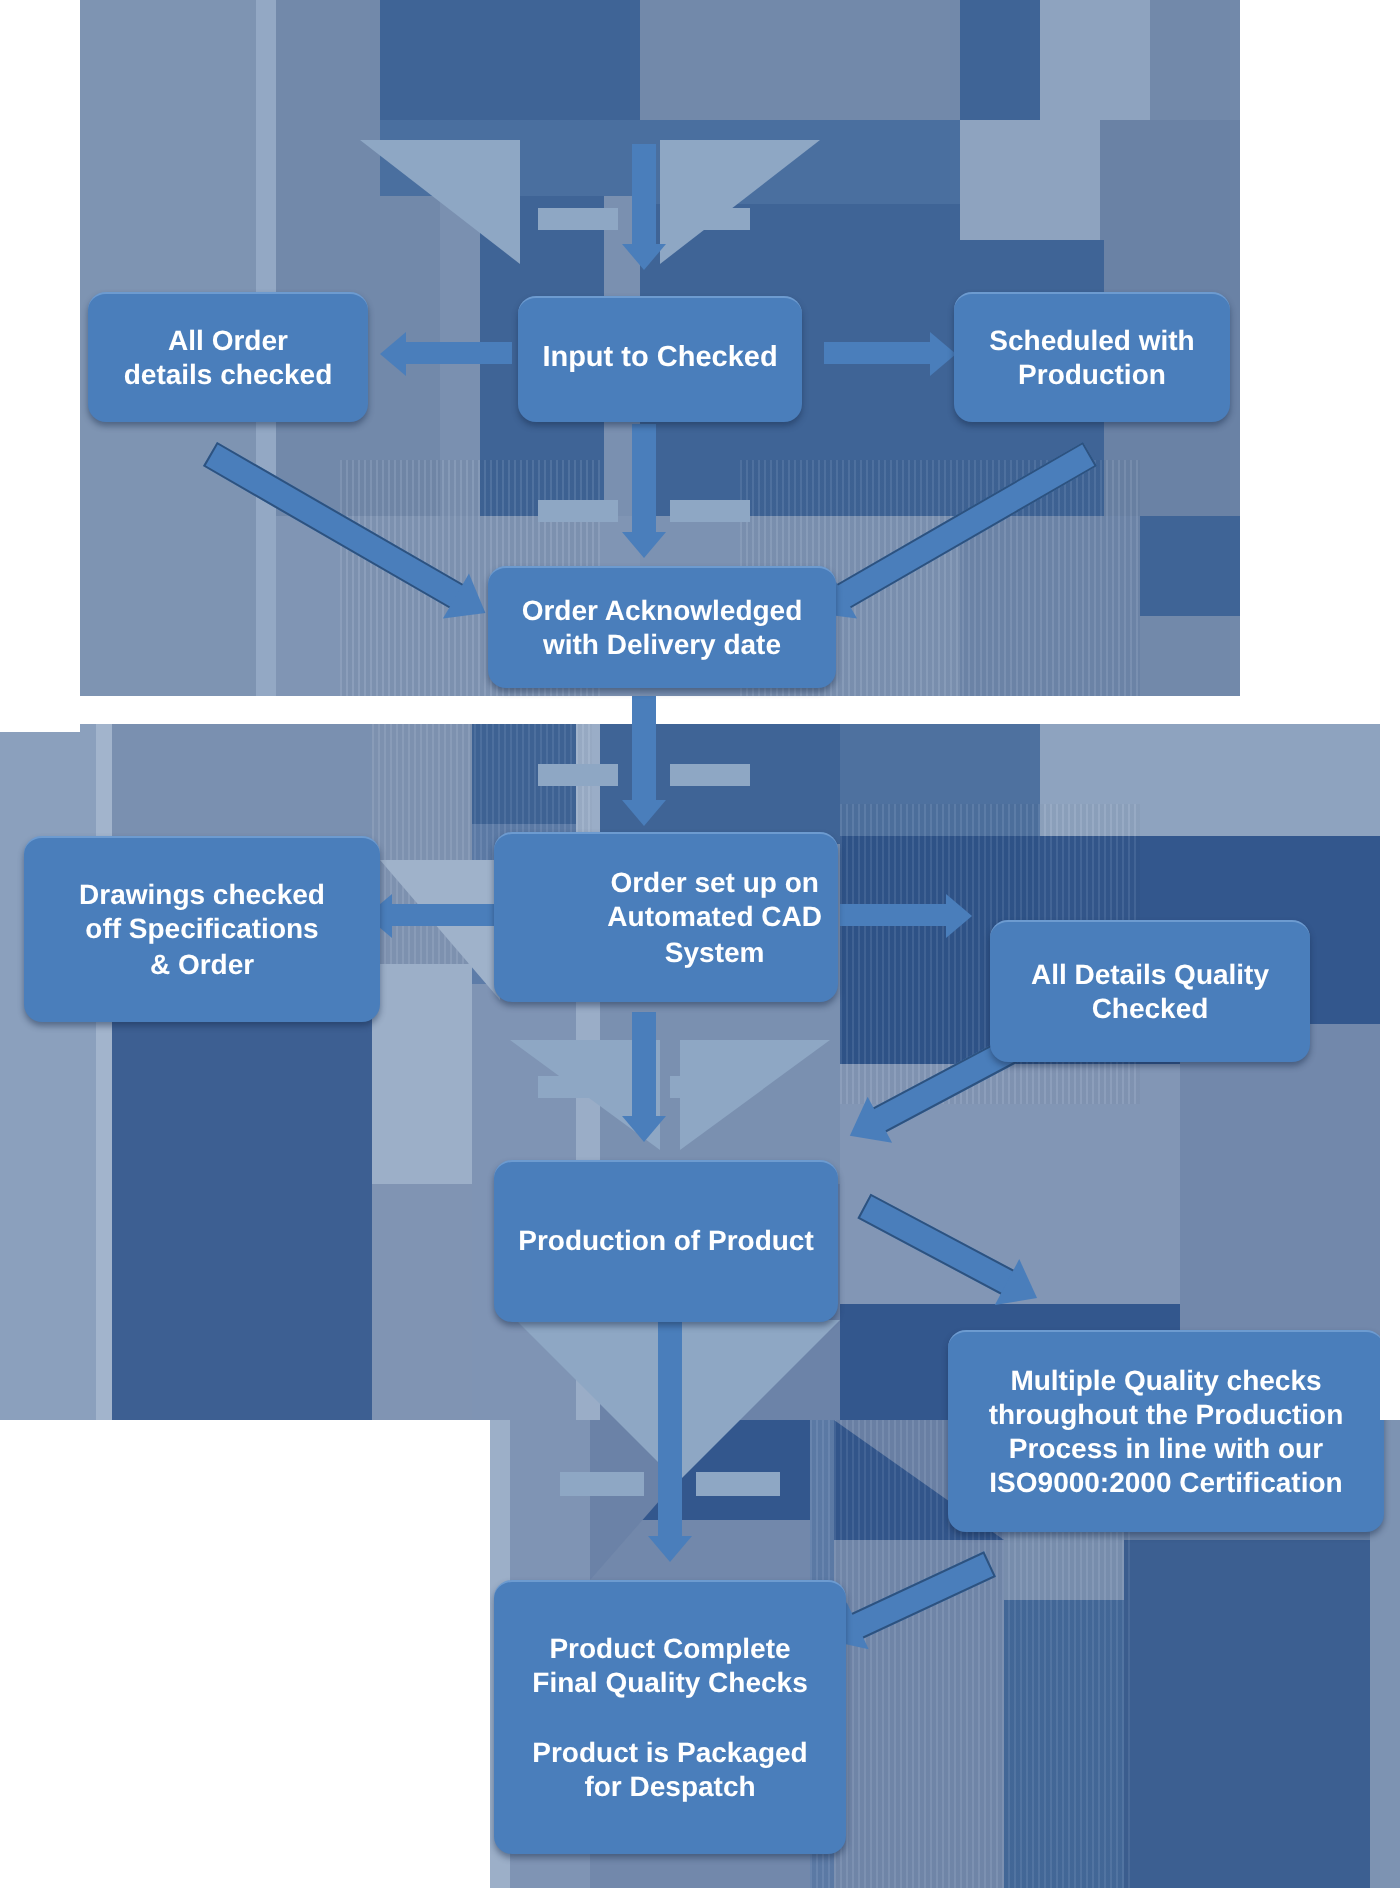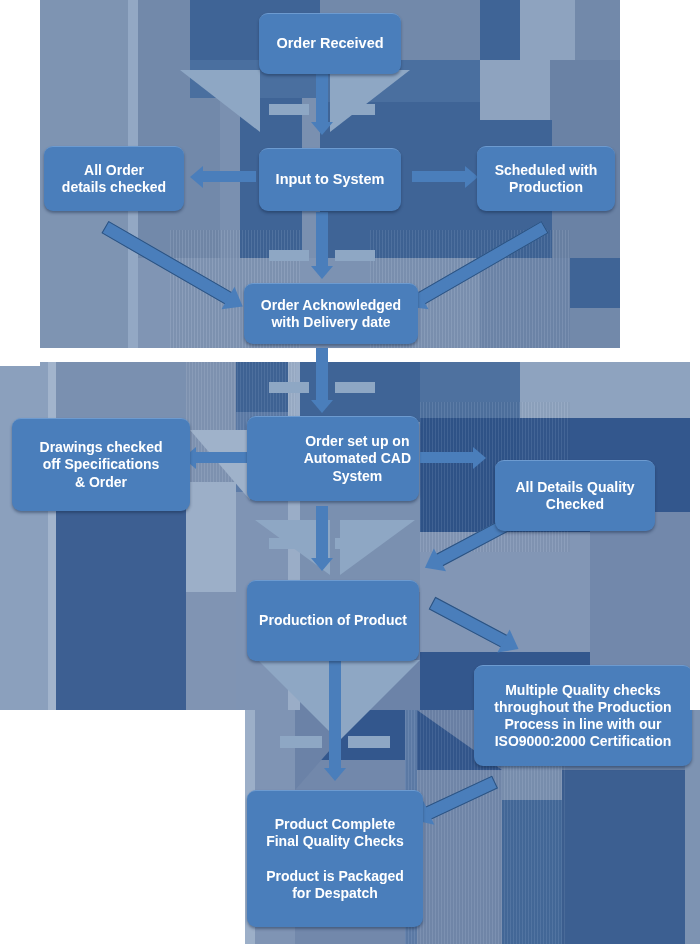--- a/index.html
+++ b/index.html
@@ -203,26 +203,23 @@
     <div class="wing" style="left:24px;top:76px;width:42px;height:12px;"></div>
     <div class="shaft" style="left:5px;top:0px;width:12px;height:110px;"></div>
     <div class="head" style="left:0px;top:108px;"></div>
   </div>
 
   <div class="diag" style="left:495px;top:775px;width:95px;height:14px;transform:rotate(155deg);">
     <div class="bar" style="width:76px;"></div>
     <div class="tip" style="left:73px;top:-6px;"></div>
   </div>
 
-  <div class="node" style="left:259px;top:13px;width:142px;height:60px;font-size:14.5px;">
-    <span>Order Received</span>
-  </div>
 
   <div class="node" style="left:259px;top:148px;width:142px;height:62px;font-size:14.5px;">
-    <span>Input to System</span>
+    <span>Input to Checked</span>
   </div>
 
   <div class="node" style="left:44px;top:146px;width:140px;height:64px;font-size:14px;">
     <span>All Order<br>details checked</span>
   </div>
 
   <div class="node" style="left:477px;top:146px;width:138px;height:64px;font-size:14px;">
     <span>Scheduled with<br>Production</span>
   </div>
 

